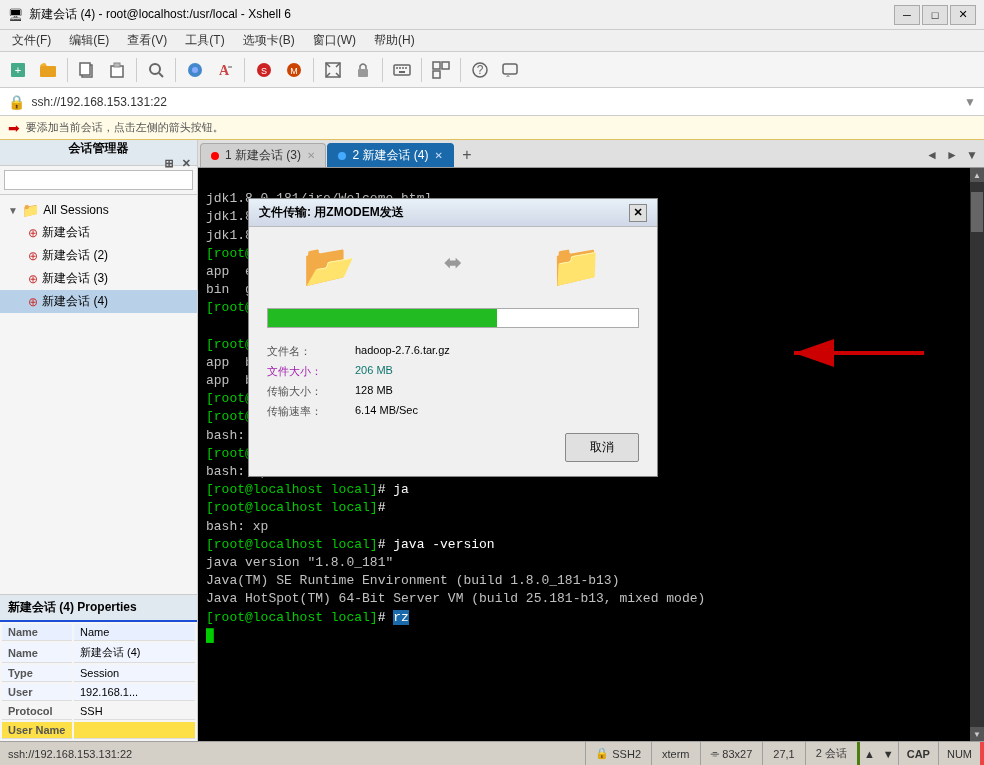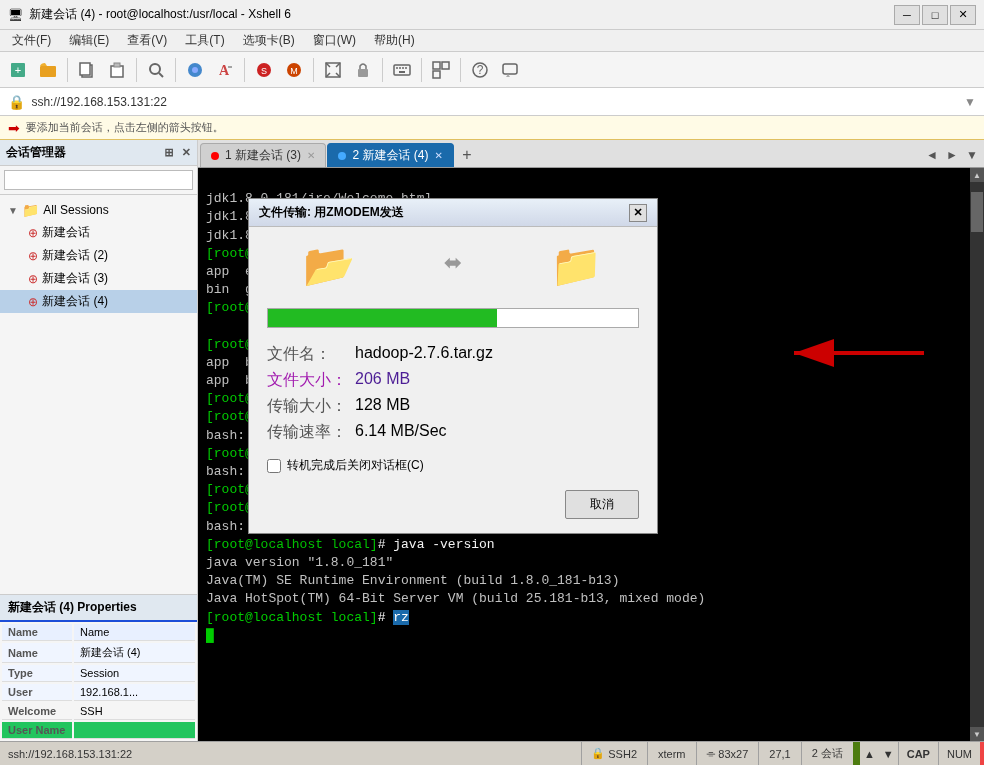--- a/index.html
+++ b/index.html
@@ -381,21 +381,21 @@
 </div>
 
 <div id="info-bar">
   <span style="color:#cc0000;font-size:14px;">➡</span>
   <span style="font-size:11px;color:#555;">要添加当前会话，点击左侧的箭头按钮。</span>
 </div>
 
 <div id="main-area" style="display:flex;height:calc(765px - 30px - 22px - 36px - 28px - 24px - 24px);">
 
   <div id="sidebar" style="width:198px;background:#f5f5f5;border-right:1px solid #ccc;display:flex;flex-direction:column;">
-    <div id="sidebar-header" style="background:#e0e8f0;height:26px;display:flex;align-items:center;padding:0 6px;border-bottom:1px solid #ccc;font-size:12px;font-weight:bold;">
+    <div id="sidebar-header" style="background:#e0e8f0;height:26px;display:flex;align-items:center;padding:0 6px;border-bottom:1px solid #ccc;font-size:12px;font-weight:bold;flex-direction:column;">
       <span>会话管理器</span>
       <div style="display:flex;gap:8px;margin-left:auto;">
         <span style="cursor:pointer;font-size:11px;color:#555;">⊞</span>
         <span style="cursor:pointer;font-size:11px;color:#555;">✕</span>
       </div>
     </div>
     <div id="sidebar-search" style="padding:4px;border-bottom:1px solid #ccc;">
       <input type="text" style="width: 100%; height: 20px; border: 1px solid rgb(187, 187, 187); padding: 0px 4px; font-size: 11px;">
     </div>
     <div id="sidebar-tree" style="flex:1;overflow-y:auto;padding:4px 0;">
@@ -438,24 +438,24 @@
         </tr>
         <tr style="background:#f0f5ff;">
           <td style="padding:2px 6px;border-bottom:1px solid #ddd;color:#555;font-weight:bold;">Type</td>
           <td style="padding:2px 6px;border-bottom:1px solid #ddd;">Session</td>
         </tr>
         <tr>
           <td style="padding:2px 6px;border-bottom:1px solid #ddd;color:#555;font-weight:bold;">User</td>
           <td style="padding:2px 6px;border-bottom:1px solid #ddd;">192.168.1...</td>
         </tr>
         <tr>
-          <td style="padding:2px 6px;border-bottom:1px solid #ddd;color:#555;font-weight:bold;">Welcome</td>
+          <td style="padding:2px 6px;border-bottom:1px solid #ddd;color:#555;font-weight:bold;">Protocol</td>
           <td style="padding:2px 6px;border-bottom:1px solid #ddd;">SSH</td>
         </tr>
-        <tr style="background:#22c55e;">
+        <tr style="background:#fde047;">
           <td style="padding:2px 6px;border-bottom:1px solid #ddd;color:#555;font-weight:bold;">User Name</td>
           <td style="padding:2px 6px;border-bottom:1px solid #ddd;"></td>
         </tr>
       </tbody>
         </table>
     </div>
   </div>
 
   <div id="right-panel" style="flex:1;display:flex;flex-direction:column;">
 
@@ -542,35 +542,31 @@
                   <text x="25" y="22" text-anchor="middle" font-size="22" fill="#999">⬌</text>
                 </svg>
               </div>
               <div style="font-size:42px;color:#e8a020;">📁</div>
             </div>
 
             <div style="height:20px;background:white;border:1px solid #aaa;margin-bottom:16px;position:relative;overflow:hidden;">
               <div style="height:100%;background:#22bb22;width:62%;"></div>
             </div>
 
-            <div style="display:grid;grid-template-columns:80px 1fr;gap:5px 8px;font-size:16px;margin-bottom:14px;">
+            <div style="display:grid;grid-template-columns:80px 1fr;gap:5px 8px;font-size:11px;margin-bottom:14px;">
               <span style="color:#555;">文件名：</span>
               <span style="color:#000;">hadoop-2.7.6.tar.gz</span>
               <span style="color:#a21caf;">文件大小：</span>
-              <span style="color:#4c1d95;">206 MB</span>
+              <span style="color:#0f766e;">206 MB</span>
               <span style="color:#555;">传输大小：</span>
               <span style="color:#000;">128 MB</span>
               <span style="color:#555;">传输速率：</span>
               <span style="color:#000;">6.14 MB/Sec</span>
             </div>
 
-            <div style="display:flex;align-items:center;gap:6px;font-size:12px;margin-bottom:16px;">
-              <input type="checkbox" style="width: 14px; height: 14px;">
-              <label>转机完成后关闭对话框(C)</label>
-            </div>
 
             <div style="display:flex;justify-content:flex-end;">
               <button style="padding:5px 24px;background:#e0e0e0;border:1px solid #888;font-size:12px;cursor:pointer;border-radius:2px;font-family:'Microsoft YaHei',sans-serif;">取消</button>
             </div>
           </div>
         </div>
       </div>
     </div>
   </div>
 </div>
@@ -586,21 +582,21 @@
   <div class="status-seg" style="padding:0 10px;border-right:1px solid #a0a0a0;height:100%;display:flex;align-items:center;">
     <span>xterm</span>
   </div>
   <div class="status-seg" style="padding:0 10px;border-right:1px solid #a0a0a0;height:100%;display:flex;align-items:center;">
     <span style="margin-right:3px;">⌯</span>
     <span>83x27</span>
   </div>
   <div class="status-seg" style="padding:0 10px;border-right:1px solid #a0a0a0;height:100%;display:flex;align-items:center;">
     <span>27,1</span>
   </div>
-  <div class="status-seg" style="padding:0 10px;border-right:7px solid #4d7c0f;height:100%;display:flex;align-items:center;">
+  <div class="status-seg" style="padding:0 10px;border-right:3px solid #4d7c0f;height:100%;display:flex;align-items:center;">
     <span>2 会话</span>
   </div>
   <div style="display:flex;align-items:center;border-right:1px solid #a0a0a0;height:100%;">
     <span style="padding:0 4px;cursor:pointer;">▲</span>
     <span style="padding:0 4px;cursor:pointer;">▼</span>
   </div>
   <div class="status-seg" style="padding:8px 8px;border-right:1px solid #a0a0a0;height:100%;display:flex;align-items:center;">
     <span style="font-weight:bold;">CAP</span>
   </div>
   <div class="status-seg" style="padding:0 8px;height:100%;display:flex;align-items:center;">

